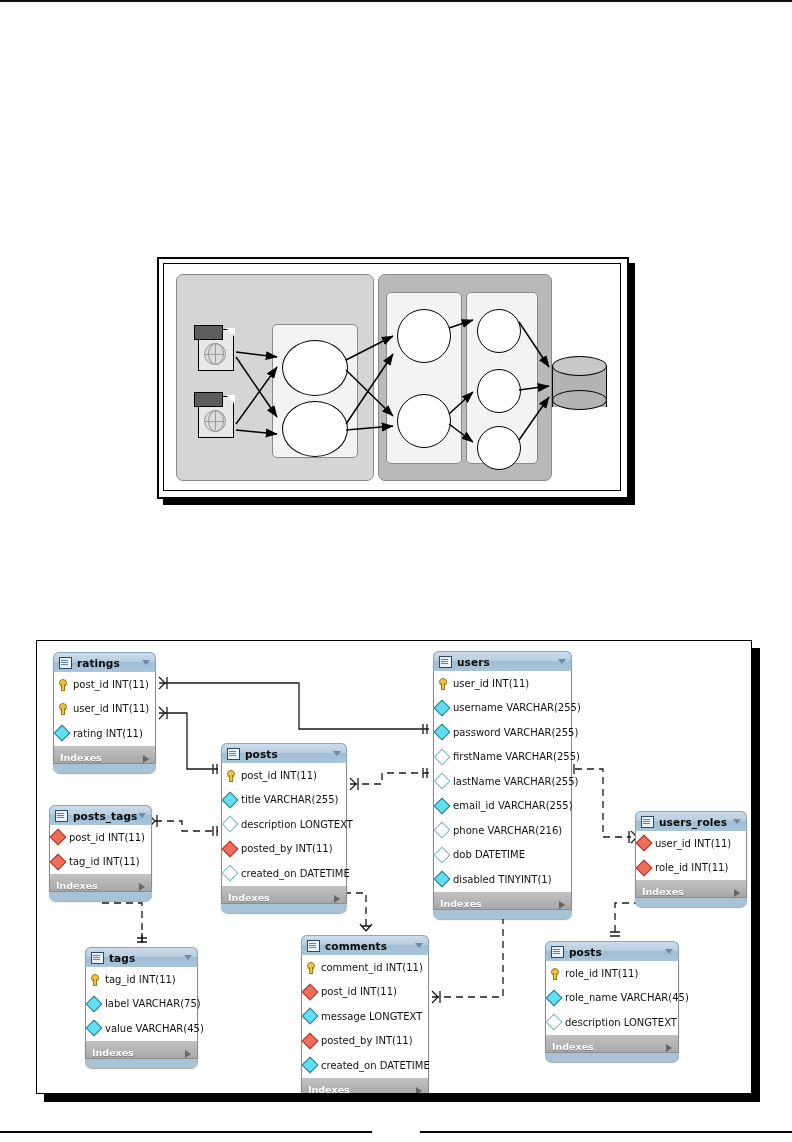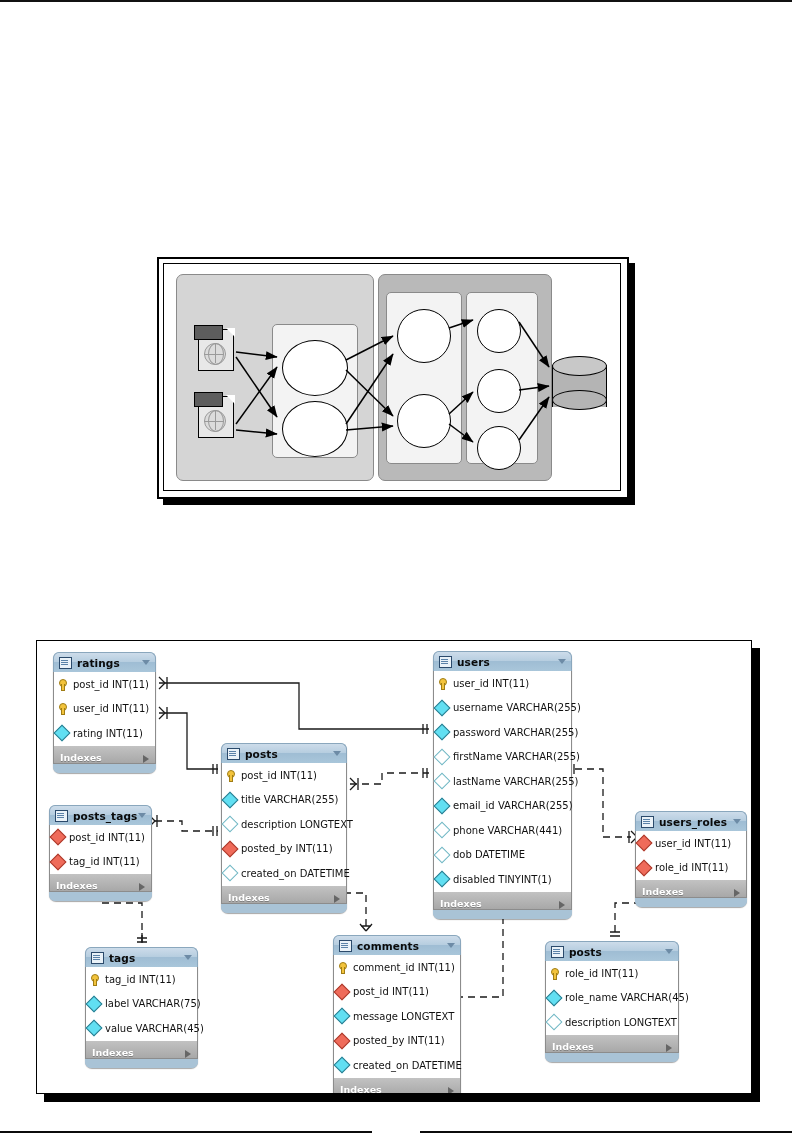--- a/index.html
+++ b/index.html
@@ -364,21 +364,21 @@
                   </span>
                   <span class="cname">value VARCHAR(45)</span>
                 </div>
               </div>
               <div class="idx">
                 <span class="ilabel">Indexes</span>
                 <span class="iarrow"></span>
               </div>
               <div class="foot"></div>
             </div>
-            <div class="tbl" style="left: 264px; top: 294px; width: 128px; margin-left: 32px;">
+            <div class="tbl" style="left: 264px; top: 294px; width: 128px;">
               <div class="hdr">
                 <span class="ticon"></span>
                 <span class="tname">comments</span>
                 <span class="caret"></span>
               </div>
               <div class="cols">
                 <div class="col">
                   <span class="gw">
                     <span class="g g-key"></span>
                   </span>
@@ -455,21 +455,21 @@
                 <div class="col">
                   <span class="gw">
                     <span class="g g-dia filled"></span>
                   </span>
                   <span class="cname">email_id VARCHAR(255)</span>
                 </div>
                 <div class="col">
                   <span class="gw">
                     <span class="g g-dia hollow"></span>
                   </span>
-                  <span class="cname">phone VARCHAR(441)</span>
+                  <span class="cname">phone VARCHAR(216)</span>
                 </div>
                 <div class="col">
                   <span class="gw">
                     <span class="g g-dia hollow"></span>
                   </span>
                   <span class="cname">dob DATETIME</span>
                 </div>
                 <div class="col">
                   <span class="gw">
                     <span class="g g-dia filled"></span>

